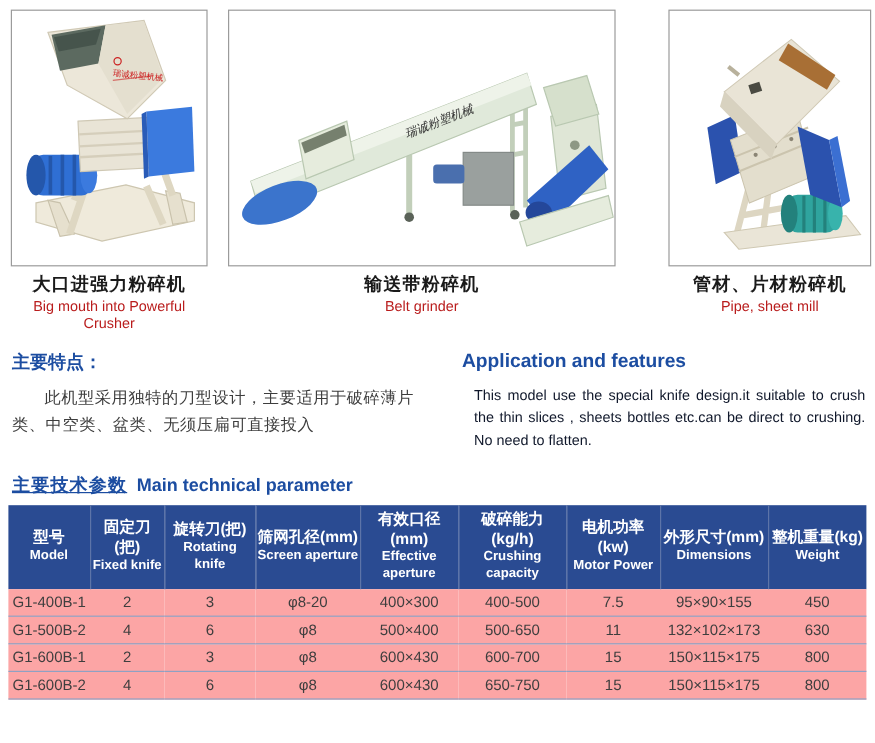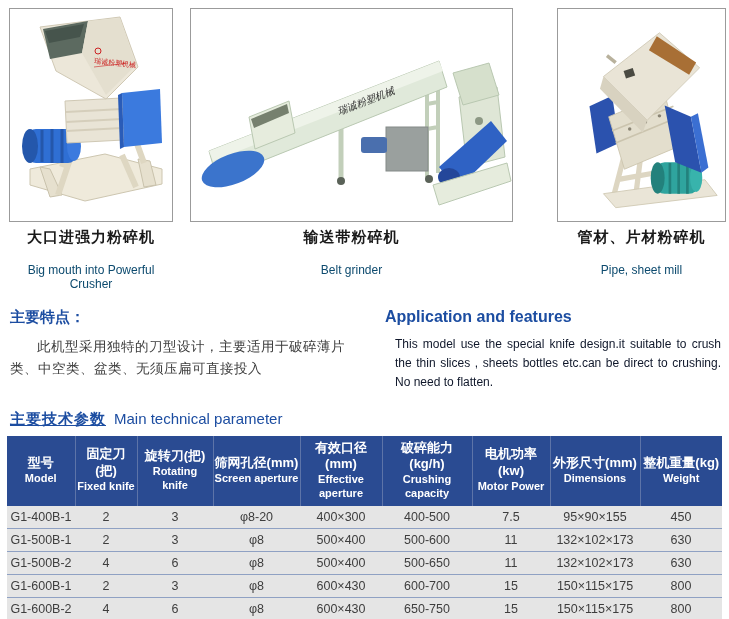--- a/index.html
+++ b/index.html
@@ -14,44 +14,44 @@
   .card { text-align:center; }
   .card.c1 { width:164px; margin-right:17px; }
   .card.c2 { width:323px; margin-right:20px; }
   .card.c3 { width:193px;padding-left:24px; }
   .photo {
     height:214px; width:100%; border:1px solid #9b9b9b; background:#fff;
     display:flex; align-items:center; justify-content:center; overflow:hidden;
   }
   .photo svg { display:block; }
   .cap-zh { margin-top:6px; font-size:15px; font-weight:bold; color:#1a1a1a; letter-spacing:1px; }
-  .cap-en { margin-top:16px; font-size:12px; color:#0c4a6e;text-align:center; }
+  .cap-en { margin-top:1px; font-size:12px; color:#b91c1c;text-align:center; }
   
   .features { display:flex; padding:17px 8px 0 10px; }
   .feat-left { width:357px; margin-right:18px; }
   .feat-right { flex:1; }
   .feat-title-zh { font-size:15px; font-weight:bold; color:#1c4da1; margin-bottom:9px; }
   .feat-body-zh { font-size:13.5px; color:#3d3d3d; line-height:1.65; text-indent:2em; letter-spacing:0.5px; }
   .feat-title-en { font-size:16px; font-weight:bold; color:#1c4da1; margin-bottom:9px; }
   .feat-body-en { font-size:12px; color:#0f172a; line-height:1.6; text-align:justify;margin-left:10px; }
   
   .spec-title { padding:17px 0 7px 10px; }
   .spec-title .zh { font-size:15px; font-weight:bold; color:#1c4da1; letter-spacing:1px;text-decoration:underline; }
-  .spec-title .en { font-size:15px; font-weight:normal; color:#1c4da1; margin-left:8px; }
+  .spec-title .en { font-size:15px; font-weight:bold; color:#1c4da1; margin-left:8px; }
   table.spec { margin-left:7px; width:715px; border-collapse:collapse; table-layout:fixed; }
   table.spec th {
     background:#2a4b92; color:#fff; padding:4px 1px 5px; vertical-align:middle;
     border-left:1px solid #5d74a8;
   }
   table.spec th:first-child { border-left:none; }
   .th-zh { display:block; font-size:13px; font-weight:bold; line-height:1.25; }
   .th-en { display:block; font-size:11px; font-weight:bold; line-height:1.25; margin-top:1px; }
   table.spec td {
     height:23px; text-align:center; font-size:12.5px; color:#3e3e3e;
-    border-bottom:1px solid #8fa1c3; padding:0 2px; background:#e5e5e5;
+    border-bottom:1px solid #8fa1c3; padding:0 2px; background:#fca5a5;
   }
 </style>
 </head>
 <body>
 
 <div class="page">
 
   <div class="products">
 
     <div class="card c1">
@@ -233,31 +233,20 @@
           <td>2</td>
           <td>3</td>
           <td>φ8-20</td>
           <td>400×300</td>
           <td>400-500</td>
           <td>7.5</td>
           <td>95×90×155</td>
           <td>450</td>
         </tr>
         <tr>
-          <td>G1-500B-1</td>
-          <td>2</td>
-          <td>3</td>
-          <td>φ8</td>
-          <td>500×400</td>
-          <td>500-600</td>
-          <td>11</td>
-          <td>132×102×173</td>
-          <td>630</td>
-        </tr>
-        <tr>
           <td>G1-500B-2</td>
           <td>4</td>
           <td>6</td>
           <td>φ8</td>
           <td>500×400</td>
           <td>500-650</td>
           <td>11</td>
           <td>132×102×173</td>
           <td>630</td>
         </tr>

